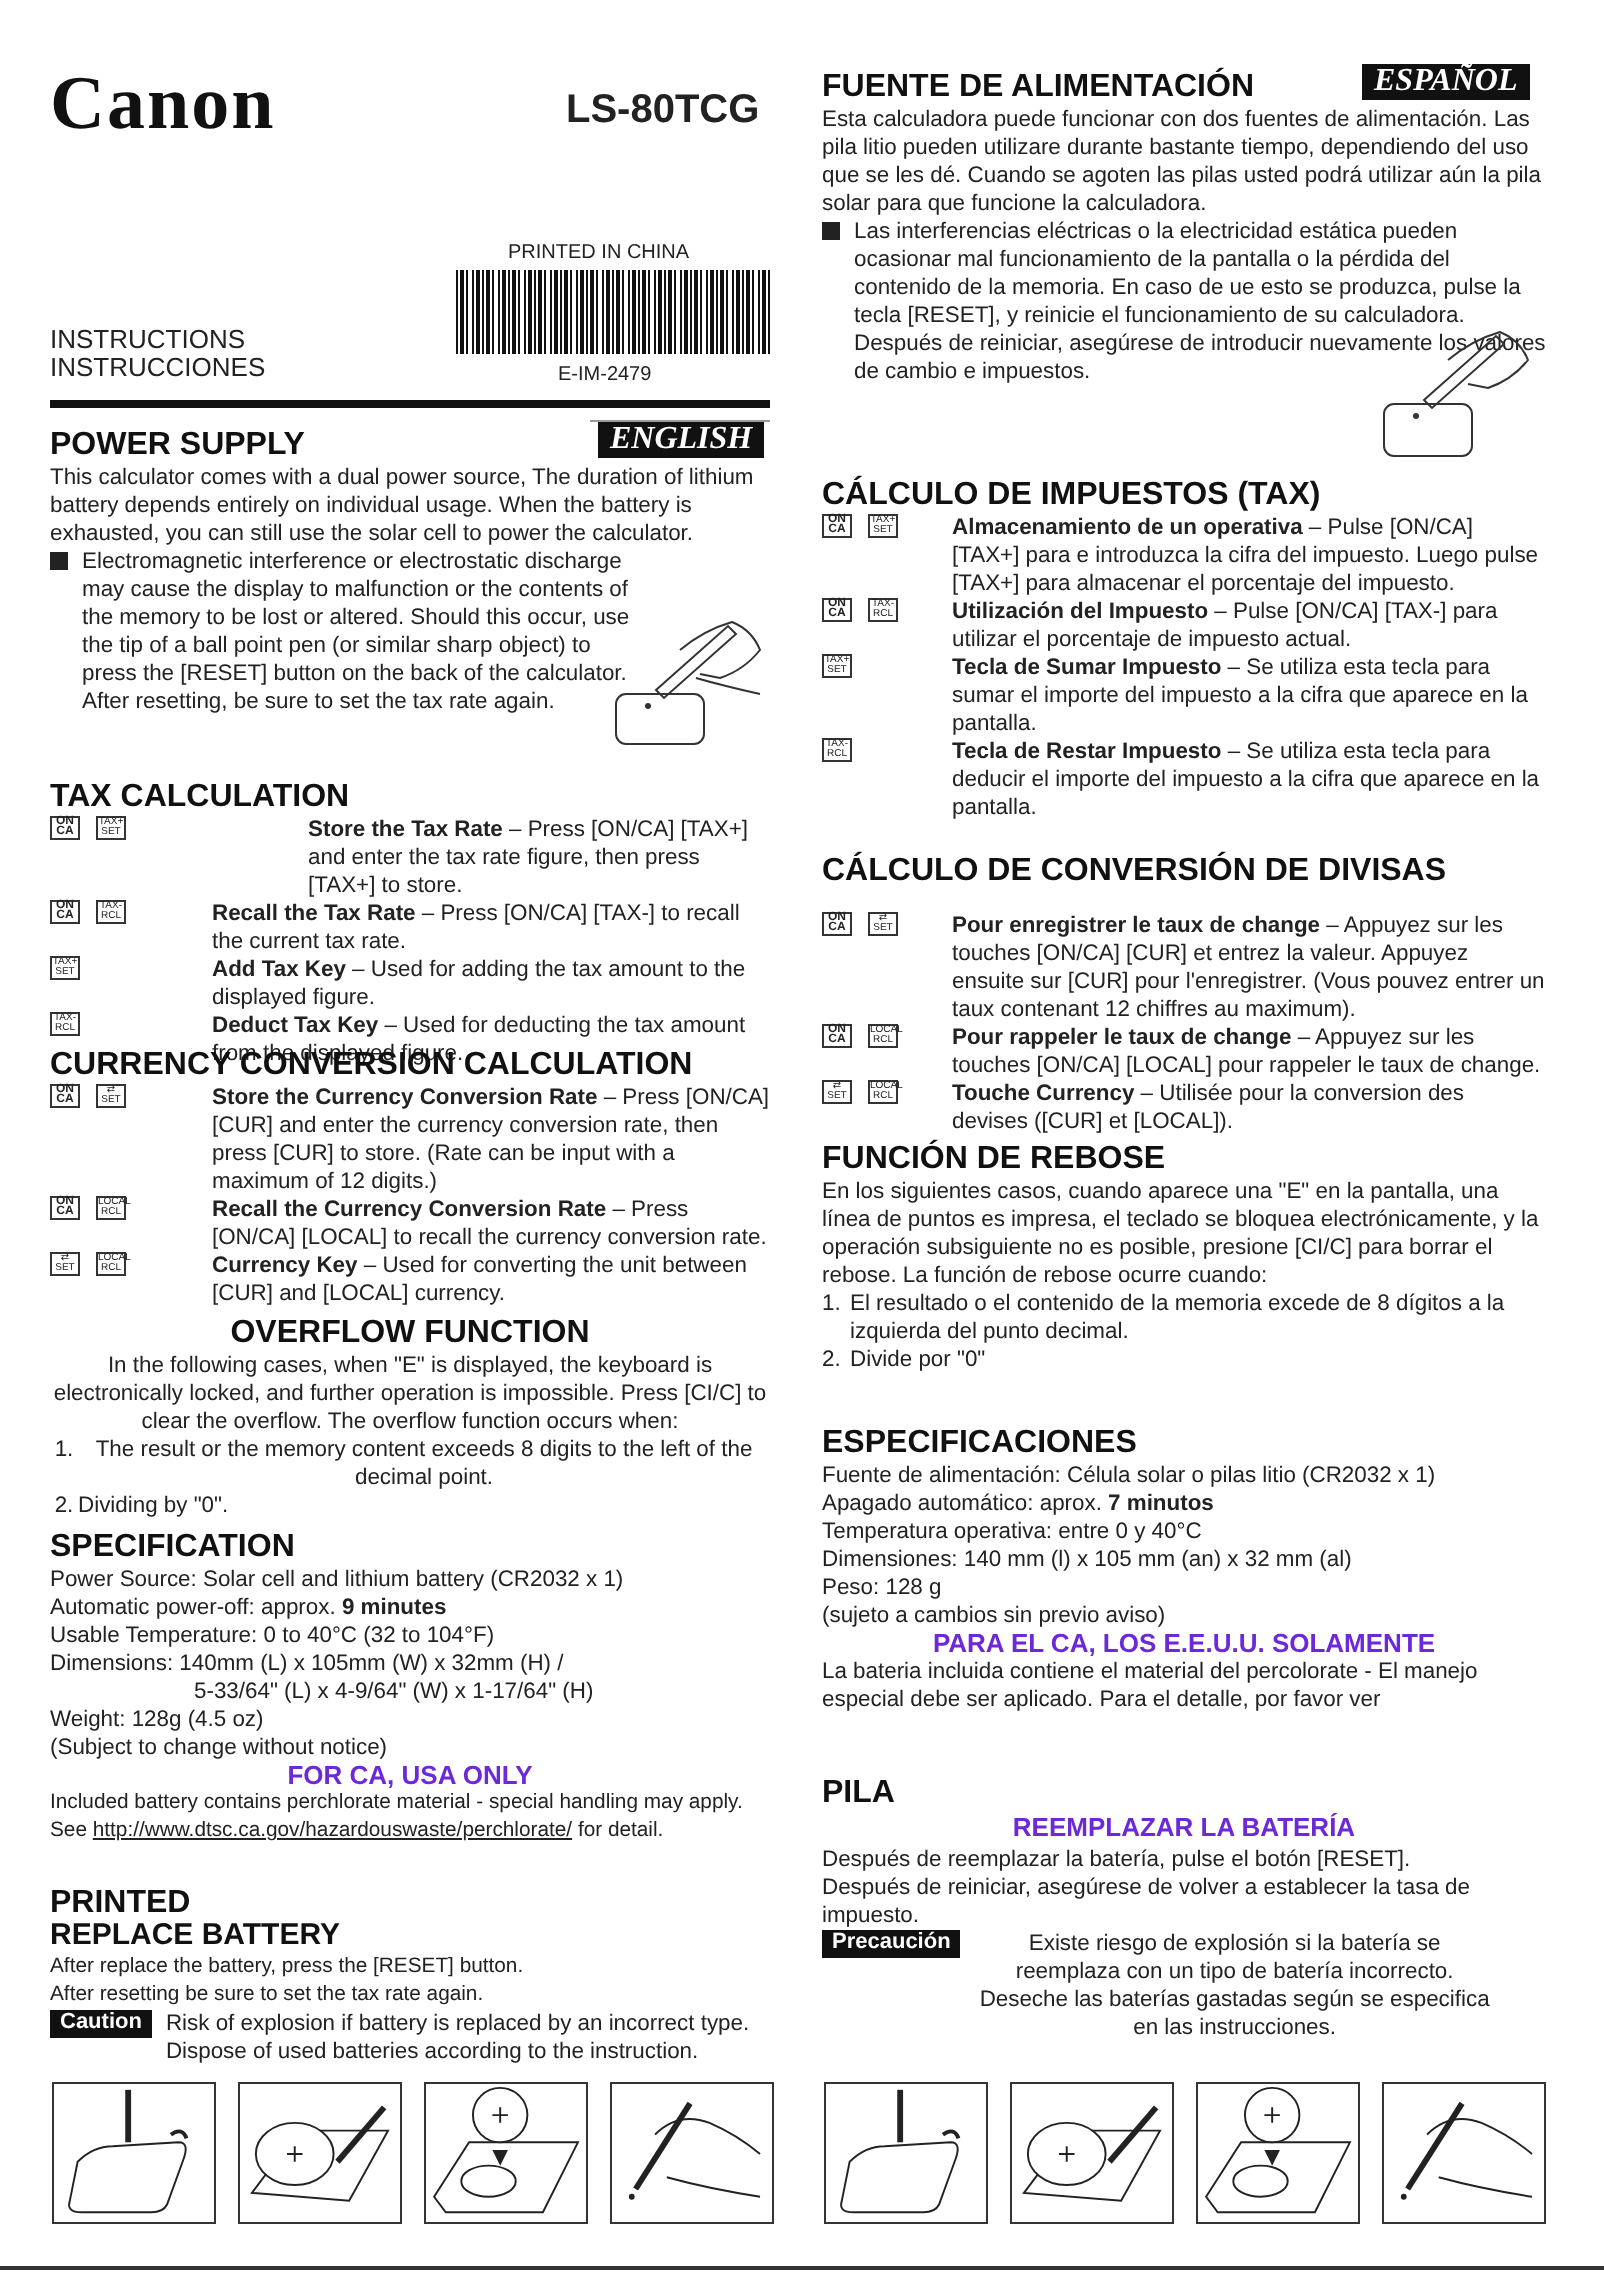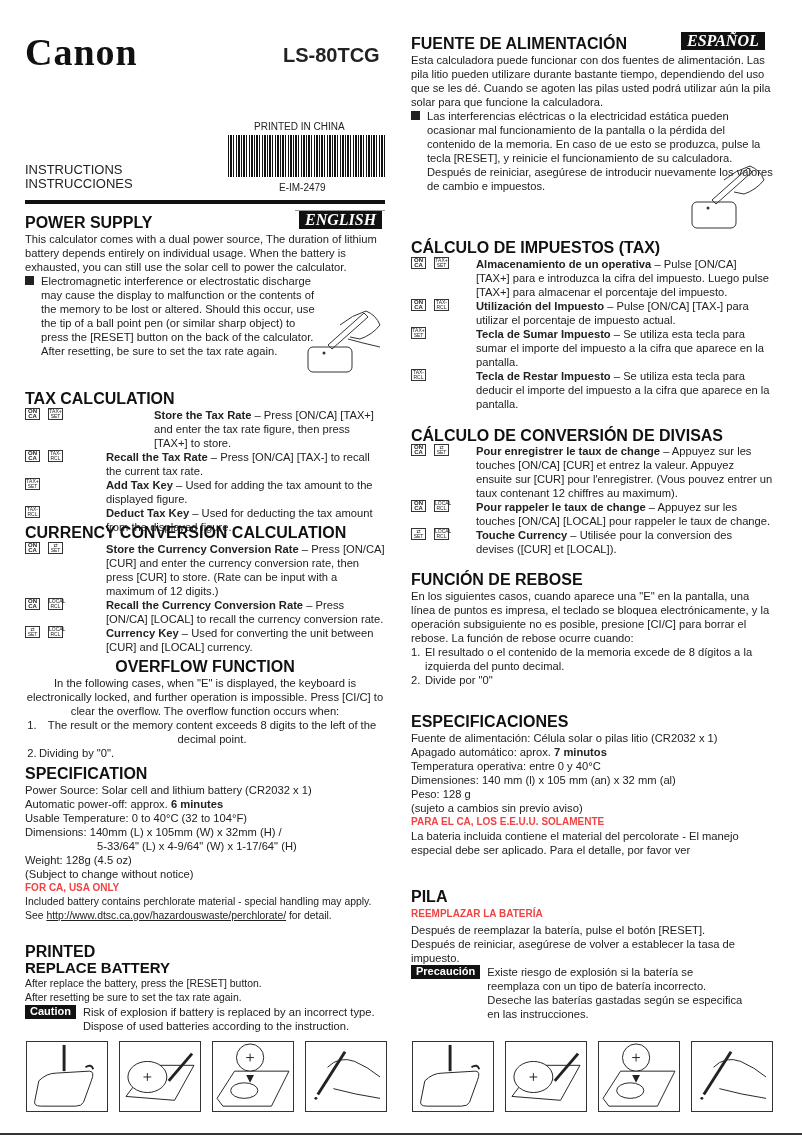--- a/index.html
+++ b/index.html
@@ -11,21 +11,21 @@
   .printed { position: absolute; left: 254px; top: 121px; font-size: 10px; color: #222; }
   .barcode { position: absolute; left: 228px; top: 135px; width: 157px; height: 42px;
     background: repeating-linear-gradient(90deg, #111 0 1px, #fff 1px 2px, #111 2px 4px, #fff 4px 5px, #111 5px 6px, #fff 6px 8px, #111 8px 9px, #fff 9px 10px, #111 10px 12px, #fff 12px 13px); }
   .code { position: absolute; left: 279px; top: 182px; font-size: 10px; color: #222; }
   .instr { position: absolute; left: 25px; top: 163px; font-size: 13px; line-height: 14px; color: #222; }
   .rule-thick { position: absolute; left: 25px; top: 200px; width: 360px; height: 4px; background: #111; }
   .rule-thin { position: absolute; left: 295px; top: 210px; width: 90px; height: 1px; background: #999; }
 
   .sec { position: absolute; }
   .h1 { font-weight: bold; font-size: 16px; line-height: 16px; color: #111; }
-  .h2 { font-weight: bold; font-size: 10px; line-height: 14px; color: #ef4444; }
+  .h2 { font-weight: bold; font-size: 13px; line-height: 14px; color: #6d28d9; text-align: center; }
   .p { font-size: 11.2px; line-height: 14px; color: #222; }
   .small { font-size: 10.4px; line-height: 14px; color: #222; }
   .b { font-weight: bold; }
   .lang-badge { position: absolute; background: #111; color: #fff; font-family: "Liberation Serif", "DejaVu Serif", serif; font-style: italic; font-weight: bold; font-size: 16px; line-height: 18px; padding: 0 6px; }
 
   .bullet { display: flex; }
   .bullet .sq { width: 9px; height: 9px; background: #222; margin: 2px 7px 0 0; flex: none; }
 
   .keyrow { display: flex; }
   .keys { width: 81px; flex: none; display: flex; gap: 8px; padding-top: 1px; }
@@ -146,21 +146,21 @@
     </div>
   <div class="list p">
       <span class="n">2.</span>
       <span>Dividing by "0".</span>
     </div>
 </div>
 
 <div class="sec" style="left:25px; top:766px; width:360px;">
   <div class="h1">SPECIFICATION</div>
   <div class="p" style="margin-top:1px;">Power Source: Solar cell and lithium battery (CR2032 x 1)</div>
-  <div class="p"><span>Automatic power-off: approx. </span><span class="b">6 minutes</span></div>
+  <div class="p"><span>Automatic power-off: approx. </span><span class="b">9 minutes</span></div>
   <div class="p">Usable Temperature: 0 to 40°C (32 to 104°F)</div>
   <div class="p">Dimensions: 140mm (L) x 105mm (W) x 32mm (H) /</div>
   <div class="p" style="padding-left:72px;">5-33/64" (L) x 4-9/64" (W) x 1-17/64" (H)</div>
   <div class="p">Weight: 128g (4.5 oz)</div>
   <div class="p">(Subject to change without notice)</div>
   <div class="h2">FOR CA, USA ONLY</div>
   <div class="small">Included battery contains perchlorate material - special handling may apply.</div>
   <div class="small"><span>See </span><span class="link">http://www.dtsc.ca.gov/hazardouswaste/perchlorate/</span><span> for detail.</span></div>
 </div>
 
@@ -251,21 +251,21 @@
   <div class="keyrow p">
     <div class="keys" style="width:65px;">
       <span class="key tax">TAX-<br>RCL</span>
     </div>
     <div class="keytxt"><span class="b">Tecla de Restar Impuesto</span><span> – Se utiliza esta tecla para deducir el importe del impuesto a la cifra que aparece en la pantalla.</span></div>
   </div>
 </div>
 
 <div class="sec" style="left:411px; top:428px; width:362px;">
   <div class="h1">CÁLCULO DE CONVERSIÓN DE DIVISAS</div>
-  <div class="keyrow p" style="margin-top:0;">
+  <div class="keyrow p" style="margin-top:12px;">
     <div class="keys" style="width:65px;">
       <span class="key onca">ON<br>CA</span>
       <span class="key">⇄<br>SET</span>
     </div>
     <div class="keytxt"><span class="b">Pour enregistrer le taux de change</span><span> – Appuyez sur les touches [ON/CA] [CUR] et entrez la valeur. Appuyez ensuite sur [CUR] pour l'enregistrer. (Vous pouvez entrer un taux contenant 12 chiffres au maximum).</span></div>
   </div>
   <div class="keyrow p">
     <div class="keys" style="width:65px;">
       <span class="key onca">ON<br>CA</span>
       <span class="key">LOCAL<br>RCL</span>
@@ -306,21 +306,21 @@
   <div class="p">La bateria incluida contiene el material del percolorate - El manejo especial debe ser aplicado. Para el detalle, por favor ver</div>
 </div>
 
 <div class="sec" style="left:411px; top:889px; width:362px;">
   <div class="h1">PILA</div>
   <div class="h2" style="margin-top:2px;">REEMPLAZAR LA BATERÍA</div>
   <div class="p" style="margin-top:2px;">Después de reemplazar la batería, pulse el botón [RESET].</div>
   <div class="p">Después de reiniciar, asegúrese de volver a establecer la tasa de impuesto.</div>
   <div class="caution p">
     <span class="tag">Precaución</span>
-    <span style="width:260px;">Existe riesgo de explosión si la batería se reemplaza con un tipo de batería incorrecto. Deseche las baterías gastadas según se especifica en las instrucciones.</span>
+    <span style="width:260px;text-align:center;">Existe riesgo de explosión si la batería se reemplaza con un tipo de batería incorrecto. Deseche las baterías gastadas según se especifica en las instrucciones.</span>
   </div>
 </div>
 
 <div class="pics" style="left:412px; top:1041px;">
   <div class="pic">
     <svg viewBox="0 0 82 71">
         <line x1="38" y1="3" x2="38" y2="30" stroke="#222" stroke-width="3"></line>
         <path d="M12 40 Q20 32 30 32 L64 30 Q70 30 66 40 L58 62 Q56 66 50 66 L14 66 Q6 66 8 60 Z" fill="none" stroke="#222"></path>
         <path d="M60 26 q6 -4 8 2" fill="none" stroke="#222" stroke-width="2"></path>
       </svg>

